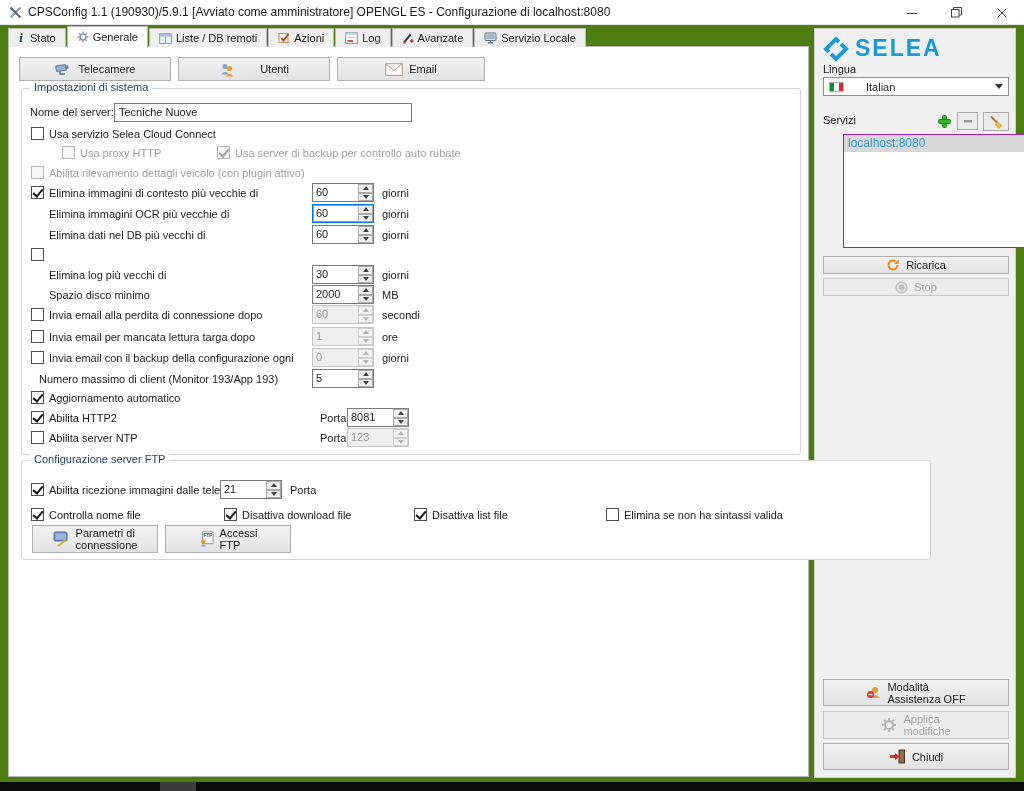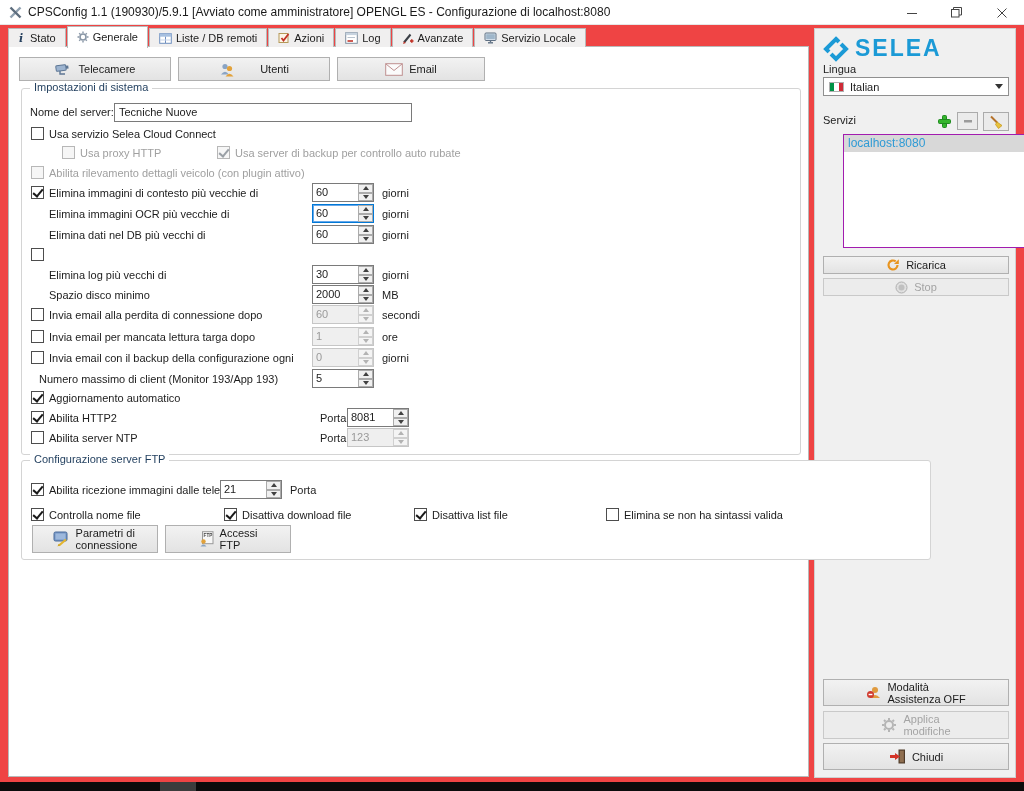--- a/index.html
+++ b/index.html
@@ -1,19 +1,19 @@
 <!DOCTYPE html>
 <html><head>
 <meta charset="utf-8">
 <style>
   * { box-sizing: border-box; margin: 0; padding: 0; }
   html,body { width:1024px; height:791px; }
   body { font-family:"Liberation Sans", sans-serif; background:#000; position:relative; overflow:hidden; }
   .screen { position:absolute; inset:0; }
-  .window { position:absolute; left:0; top:0; width:1024px; height:782px; background:#ef4444; }
+  .window { position:absolute; left:0; top:0; width:1024px; height:782px; background:#4d7c0f; }
 
   
   .titlebar { position:absolute; left:0; top:0; width:100%; height:25px; background:#fff; border-bottom:1px solid #e6e6e6; display:flex; align-items:center; }
   .titlebar .appicon { margin:0 5px 0 8px; display:flex; }
   .titlebar .title { font-size:12px; color:#1a1a1a; white-space:nowrap; }
   .wincontrols { position:absolute; right:0; top:0; height:25px; display:flex; }
   .wbtn { width:45px; height:25px; display:flex; align-items:center; justify-content:center; }
 
   
   .tabs { position:absolute; left:8px; top:25px; height:22px; display:flex; align-items:flex-end; z-index:5; }
@@ -50,21 +50,21 @@
   .spin.focus { border:1px solid #0078d7; box-shadow:0 0 0 1px #66a7e8 inset; }
   .spin.dis { background:#efefef; border-color:#c6c6c6; }
   .spin.dis .val { color:#9a9a9a; }
   .spin.dis .up, .spin.dis .dn { background:#f4f4f4; border-color:#d0d0d0; }
   .spin.dis .up::after { border-bottom-color:#b3b3b3; }
   .spin.dis .dn::after { border-top-color:#b3b3b3; }
 
   
   .side { position:absolute; left:814px; top:28px; width:202px; height:750px; border:1px solid #cfcfcf; background:#f0f0f0; }
   .brandtext { font-size:23px; font-weight:bold; color:#1b9ad6; letter-spacing:2px; }
-  .combo { position:absolute; left:8px; top:48px; width:186px; height:19px; background:#fff; border:1px solid #8f8f8f; display:flex; align-items:center; gap:6px; padding:0 5px; font-size:11px; color:#1c1c1c; }
+  .combo { position:absolute; left:8px; top:48px; width:186px; height:19px; background:#fff; border:1px solid #8f8f8f; display:flex; align-items:center; gap:22px; padding:0 5px; font-size:11px; color:#1c1c1c; }
   .combo .arrow { margin-left:auto; width:0; height:0; border-left:4px solid transparent; border-right:4px solid transparent; border-top:5px solid #333; }
   .flag { width:15px; height:10px; border:1px solid #b0b0b0; display:flex; }
   .flag i { flex:1; } .flag .g{background:#009246;} .flag .w{background:#fff;} .flag .r{background:#ce2b37;}
   .minibtn { position:absolute; top:83px; height:18px; background:#ebebeb; border:1px solid #ababab; display:flex; align-items:center; justify-content:center; }
   .minibtn.flat { background:transparent; border:none; }
   .listbox { position:absolute; left:8px; top:105px; width:186px; height:114px; background:#fff; border:1px solid #a21caf;margin-left:20px; }
   .listitem { height:17px; background:#d8d8d8; color:#2f9bd5; font-size:12px; padding:1px 4px; }
   .sbtn { position:absolute; left:8px; width:186px; }
 
   .taskbar { position:absolute; left:0; bottom:0; width:1024px; height:9px; background:#0b0b0b; }

